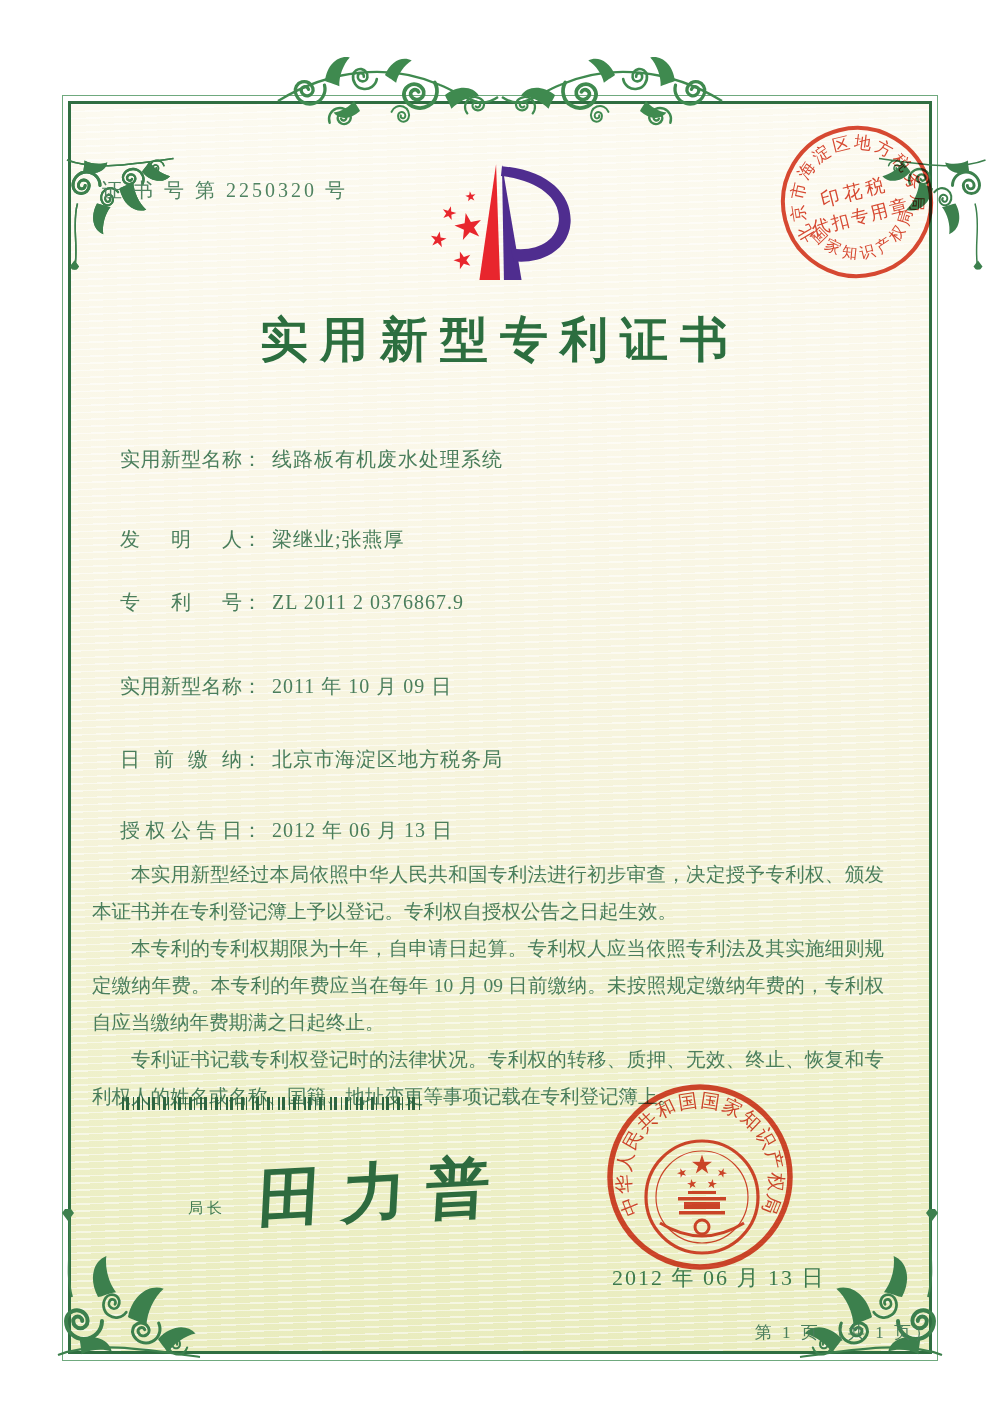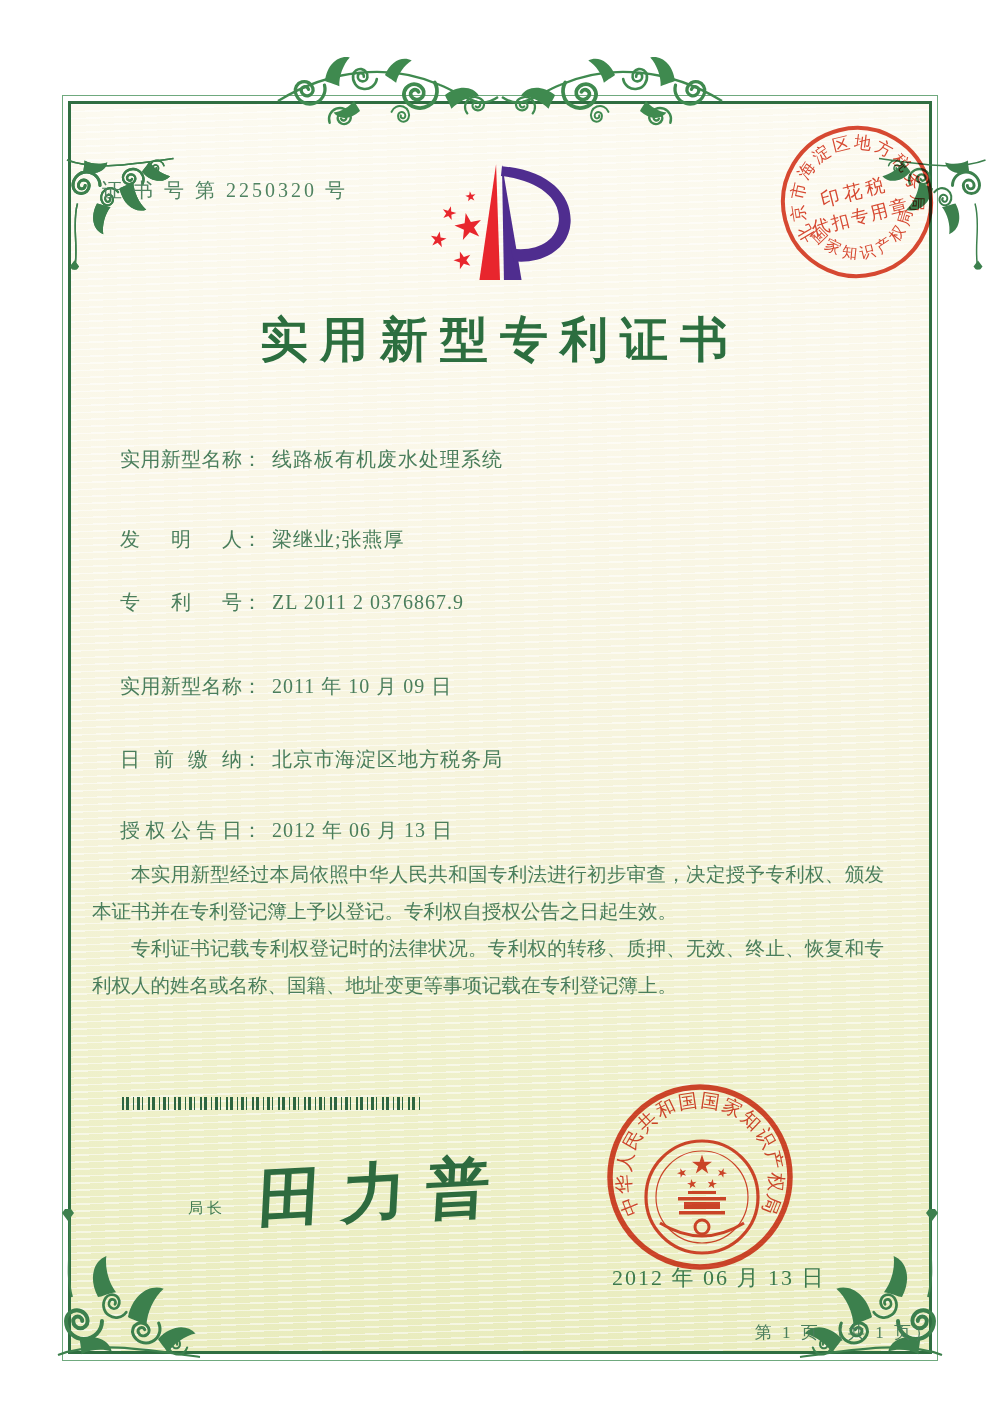--- a/index.html
+++ b/index.html
@@ -154,20 +154,21 @@
   </div>
   <div class="frow" style="top:735px">
     <span class="flabel">日前缴纳</span><span class="fcolon">：</span><span class="fvalue">北京市海淀区地方税务局</span>
   </div>
   <div class="frow" style="top:806px">
     <span class="flabel">授权公告日</span><span class="fcolon">：</span><span class="fvalue">2012 年 06 月 13 日</span>
   </div>
 
   <div class="paras">
     <p>本实用新型经过本局依照中华人民共和国专利法进行初步审查，决定授予专利权、颁发本证书并在专利登记簿上予以登记。专利权自授权公告之日起生效。</p>
+    <p>本专利的专利权期限为十年，自申请日起算。专利权人应当依照专利法及其实施细则规定缴纳年费。本专利的年费应当在每年 10 月 09 日前缴纳。未按照规定缴纳年费的，专利权自应当缴纳年费期满之日起终止。</p>
     <p>专利证书记载专利权登记时的法律状况。专利权的转移、质押、无效、终止、恢复和专利权人的姓名或名称、国籍、地址变更等事项记载在专利登记簿上。</p>
   </div>
 
   <div class="barcode"></div>
 
   <div class="signer">局长</div>
   <div class="signature">田力普</div>
 
   <svg class="bigseal" viewBox="-102 -102 204 204">
     <g fill="#d63a22">

